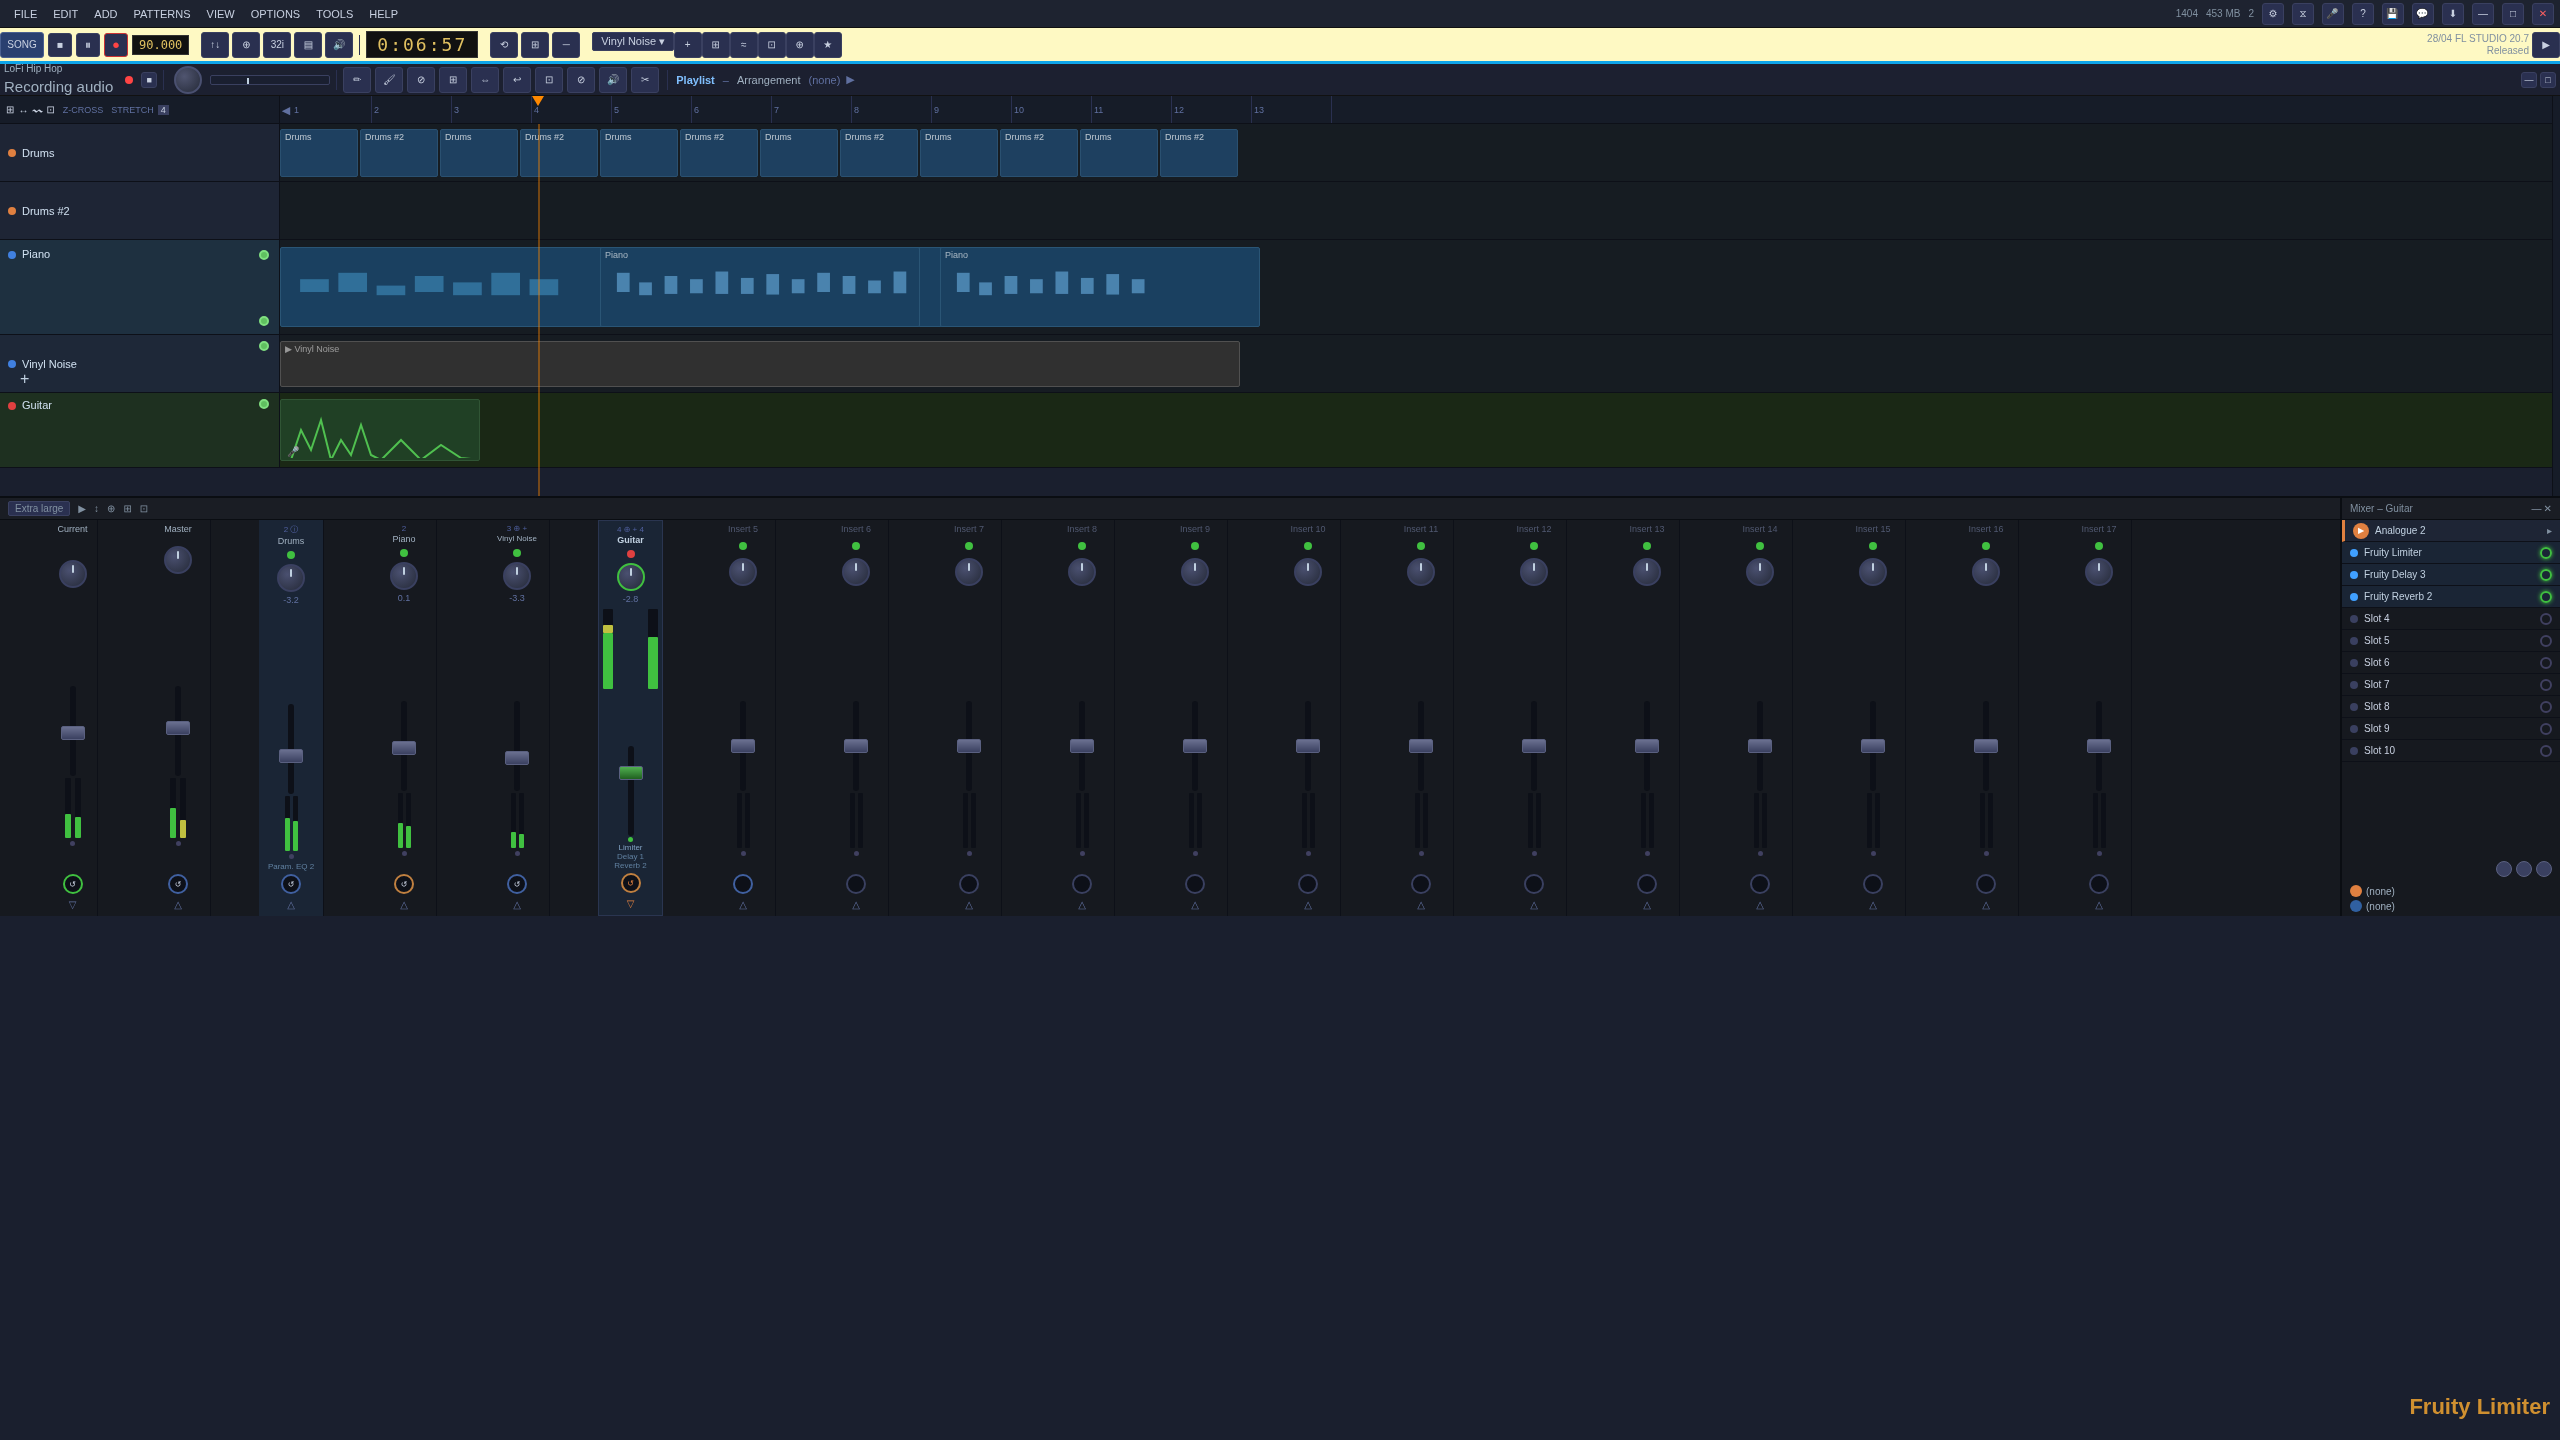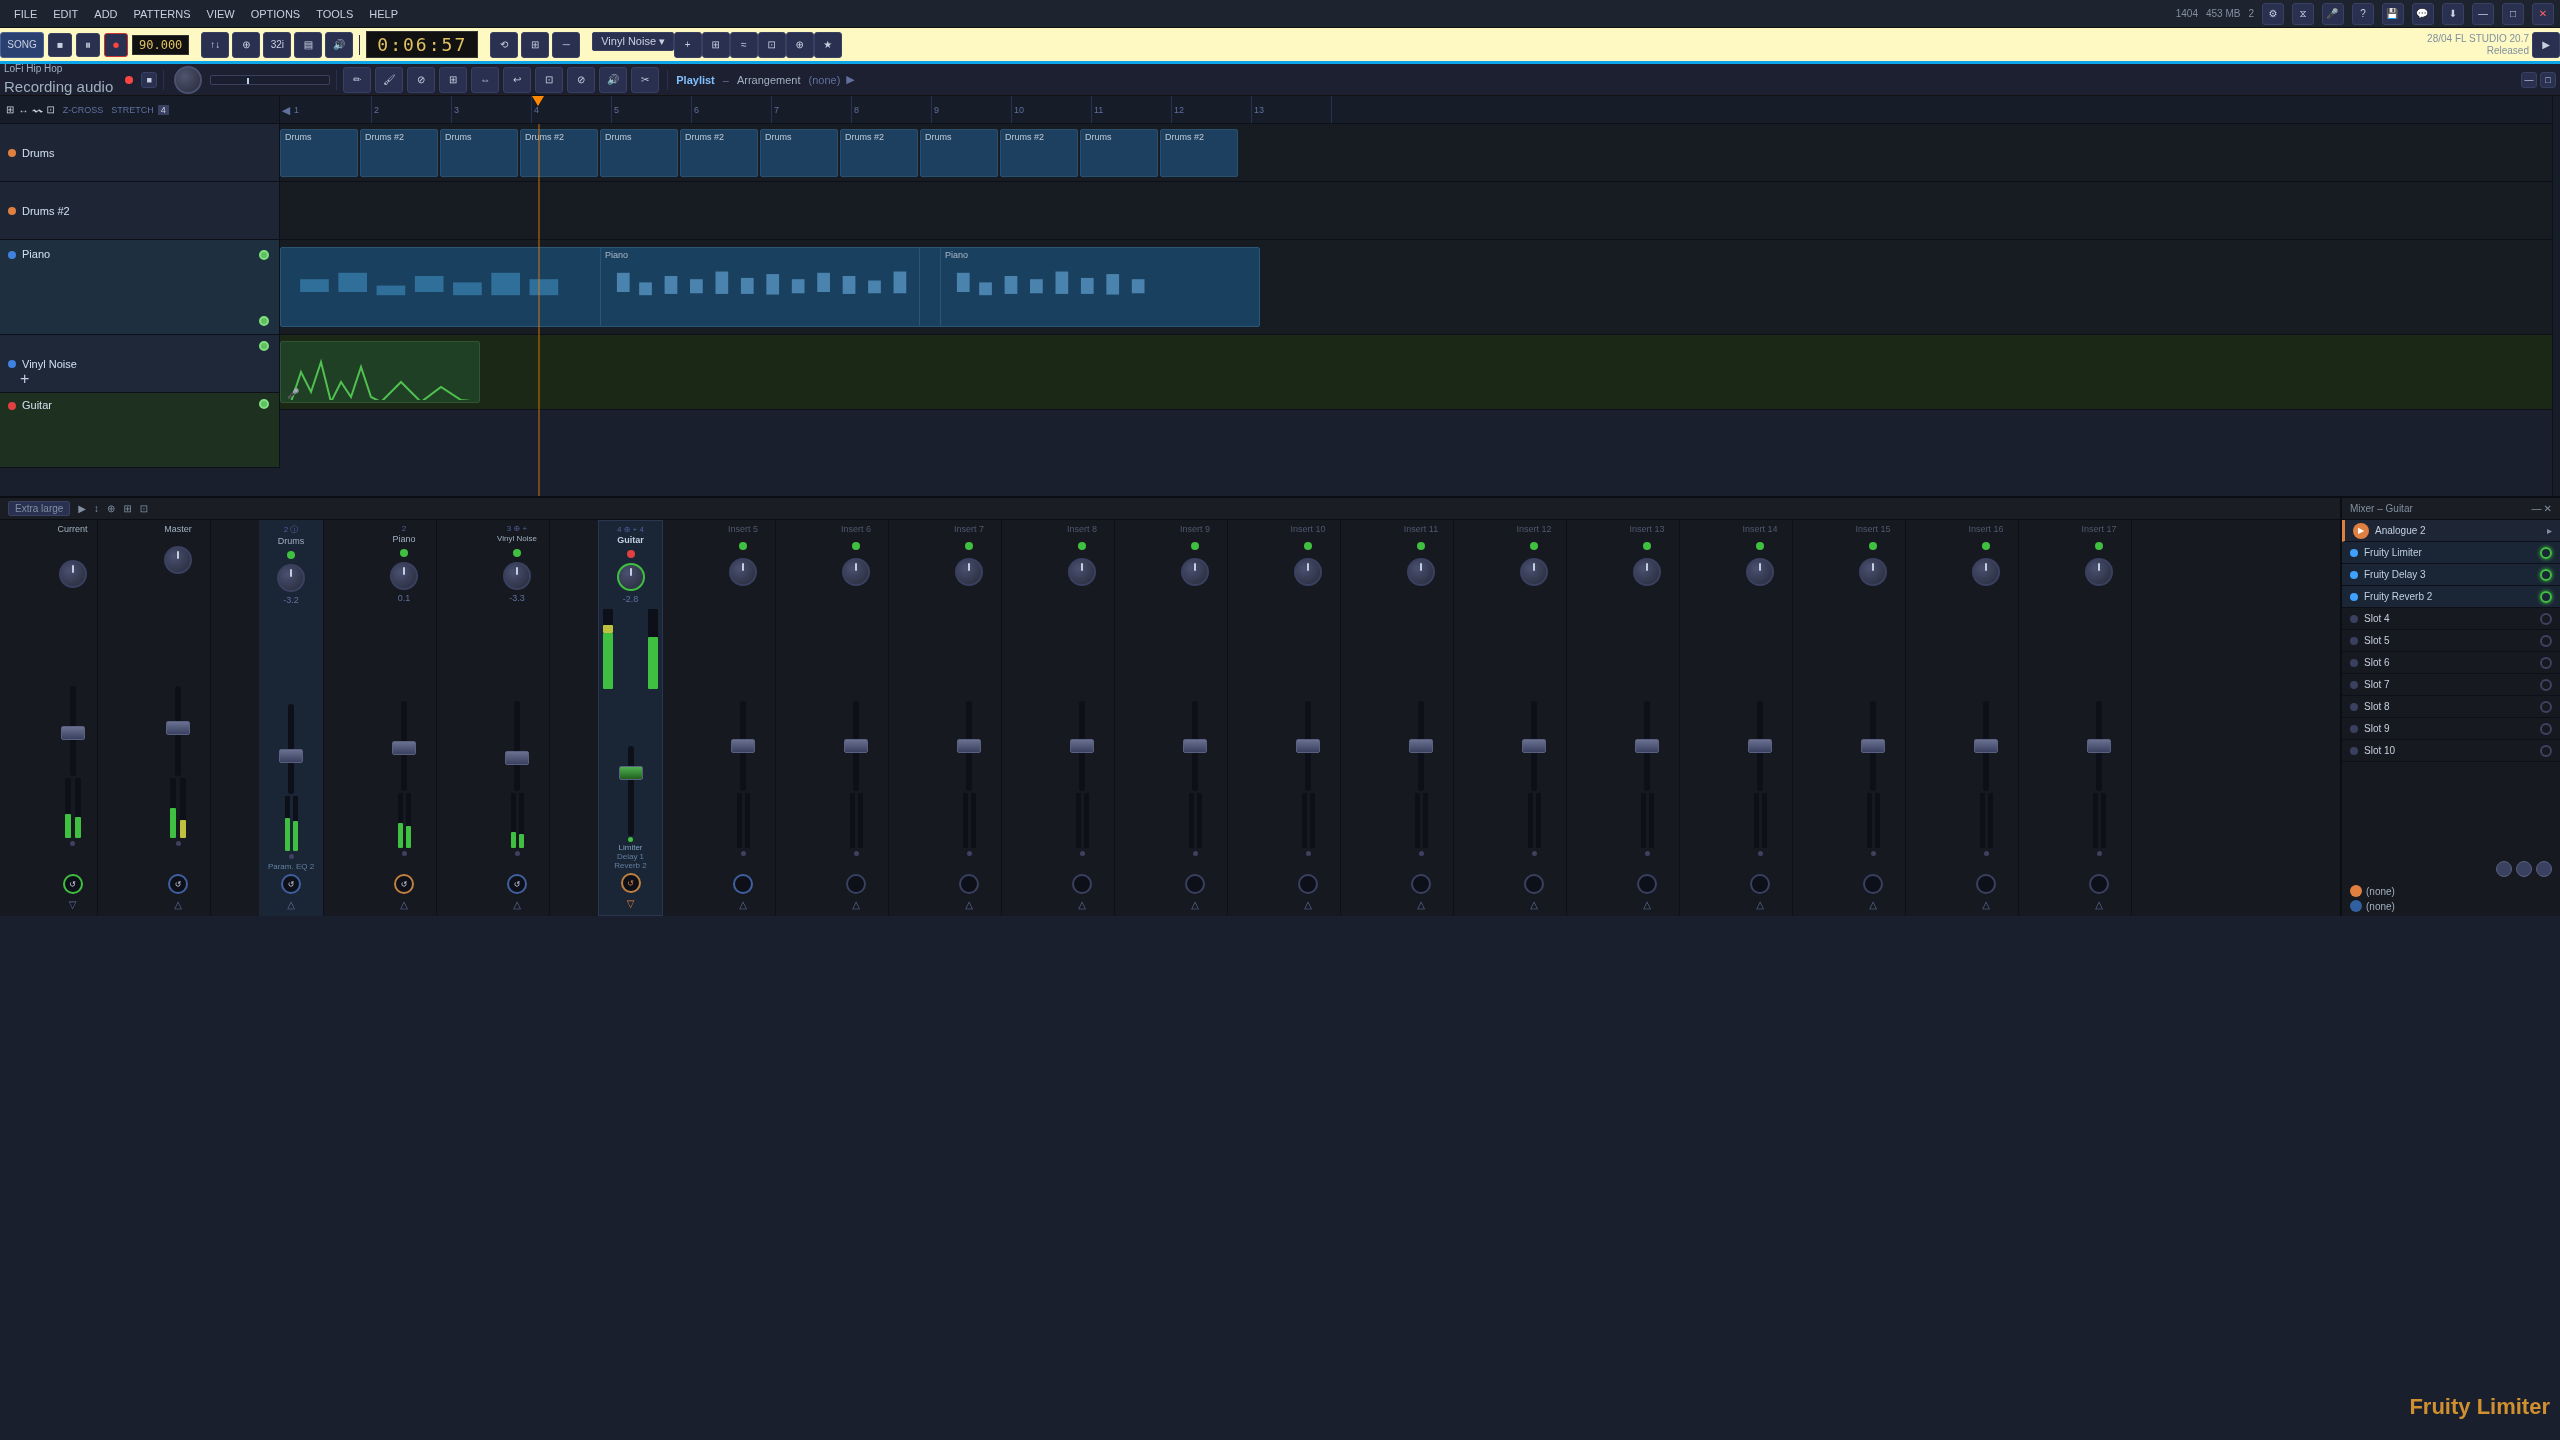--- a/index.html
+++ b/index.html
@@ -598,20 +598,31 @@
             <rect x="28%" y="30%" width="4%" height="22%" fill="#60a0d0" opacity="0.7"></rect>
             <rect x="36%" y="18%" width="4%" height="35%" fill="#60a0d0" opacity="0.7"></rect>
             <rect x="44%" y="28%" width="4%" height="25%" fill="#60a0d0" opacity="0.7"></rect>
             <rect x="52%" y="22%" width="4%" height="32%" fill="#60a0d0" opacity="0.7"></rect>
             <rect x="60%" y="30%" width="4%" height="22%" fill="#60a0d0" opacity="0.7"></rect>
           </svg>
         </div>
       </div>
     </div>
 
+    <div style="height:58px;background:#161c22;border-bottom:1px solid #0d1018;position:relative;">
+      <div style="position:absolute;left:0px;width:960px;height:46px;top:6px;background:#303030;border:1px solid #505050;border-radius:2px;overflow:hidden;display:flex;align-items:flex-start;padding:2px 4px;">
+        <span style="font-size:9px;color:rgba(255,255,255,0.5);">▶ Vinyl Noise</span>
+
+        <div style="position:absolute;top:14px;left:0;right:0;bottom:2px;overflow:hidden;">
+          <svg width="100%" height="100%" xmlns="http://www.w3.org/2000/svg" preserveAspectRatio="none">
+            <path d="M0,50 Q25,20 50,50 Q75,80 100,50 Q125,20 150,50 Q175,80 200,50 Q225,20 250,50 Q275,80 300,50 Q325,20 350,50 Q375,80 400,50 Q425,20 450,50 Q475,80 500,50 Q525,20 550,50 Q575,80 600,50 Q625,20 650,50 Q675,80 700,50 Q725,20 750,50 Q775,80 800,50 Q825,20 850,50 Q875,80 900,50 Q925,20 950,50" stroke="#808080" stroke-width="1" fill="none" opacity="0.5"></path>
+          </svg>
+        </div>
+      </div>
+    </div>
 
     <div style="height:75px;background:#1a2815;border-bottom:1px solid #0d1018;position:relative;">
       <div style="position:absolute;left:0px;width:200px;height:62px;top:6px;background:#204025;border:1px solid #305535;border-radius:2px;overflow:hidden;padding:2px 4px;">
 
         <div style="position:absolute;top:10px;left:0;right:0;bottom:2px;overflow:hidden;">
           <svg width="100%" height="100%" xmlns="http://www.w3.org/2000/svg" preserveAspectRatio="none">
             <path d="M0,50 L10,50 L20,20 L30,40 L40,10 L50,50 L60,30 L70,45 L80,15 L90,45 L100,50 L120,30 L140,50 L160,35 L180,48 L200,50" stroke="#50c050" stroke-width="2" fill="none"></path>
           </svg>
         </div>
 

